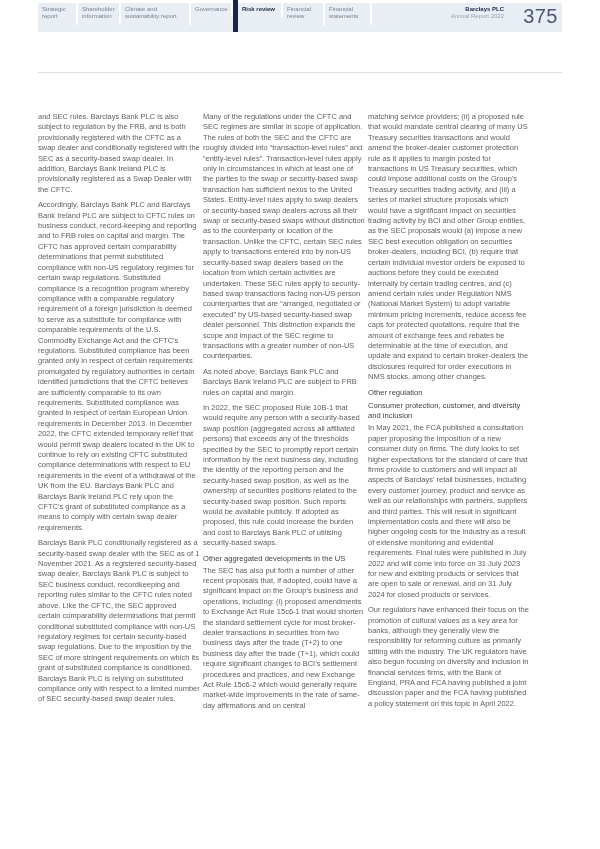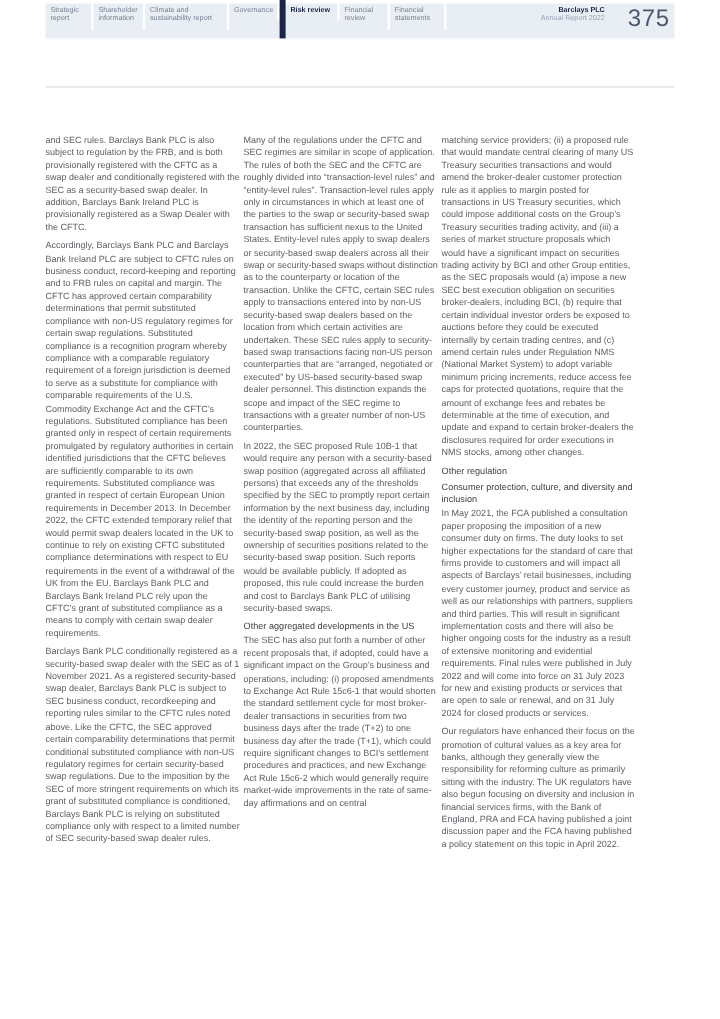--- a/index.html
+++ b/index.html
@@ -68,28 +68,29 @@
   <main class="columns">
 
     <section class="col">
       <p class="body">and SEC rules. Barclays Bank PLC is also subject to regulation by the FRB, and is both provisionally registered with the CFTC as a swap dealer and conditionally registered with the SEC as a security-based swap dealer. In addition, Barclays Bank Ireland PLC is provisionally registered as a Swap Dealer with the CFTC.</p>
       <p class="body">Accordingly, Barclays Bank PLC and Barclays Bank Ireland PLC are subject to CFTC rules on business conduct, record-keeping and reporting and to FRB rules on capital and margin. The CFTC has approved certain comparability determinations that permit substituted compliance with non-US regulatory regimes for certain swap regulations. Substituted compliance is a recognition program whereby compliance with a comparable regulatory requirement of a foreign jurisdiction is deemed to serve as a substitute for compliance with comparable requirements of the U.S. Commodity Exchange Act and the CFTC’s regulations. Substituted compliance has been granted only in respect of certain requirements promulgated by regulatory authorities in certain identified jurisdictions that the CFTC believes are sufficiently comparable to its own requirements. Substituted compliance was granted in respect of certain European Union requirements in December 2013. In December 2022, the CFTC extended temporary relief that would permit swap dealers located in the UK to continue to rely on existing CFTC substituted compliance determinations with respect to EU requirements in the event of a withdrawal of the UK from the EU. Barclays Bank PLC and Barclays Bank Ireland PLC rely upon the CFTC’s grant of substituted compliance as a means to comply with certain swap dealer requirements.</p>
       <p class="body">Barclays Bank PLC conditionally registered as a security-based swap dealer with the SEC as of 1 November 2021. As a registered security-based swap dealer, Barclays Bank PLC is subject to SEC business conduct, recordkeeping and reporting rules similar to the CFTC rules noted above. Like the CFTC, the SEC approved certain comparability determinations that permit conditional substituted compliance with non-US regulatory regimes for certain security-based swap regulations. Due to the imposition by the SEC of more stringent requirements on which its grant of substituted compliance is conditioned, Barclays Bank PLC is relying on substituted compliance only with respect to a limited number of SEC security-based swap dealer rules.</p>
     </section>
 
     <section class="col">
       <p class="body">Many of the regulations under the CFTC and SEC regimes are similar in scope of application. The rules of both the SEC and the CFTC are roughly divided into “transaction-level rules” and “entity-level rules”. Transaction-level rules apply only in circumstances in which at least one of the parties to the swap or security-based swap transaction has sufficient nexus to the United States. Entity-level rules apply to swap dealers or security-based swap dealers across all their swap or security-based swaps without distinction as to the counterparty or location of the transaction. Unlike the CFTC, certain SEC rules apply to transactions entered into by non-US security-based swap dealers based on the location from which certain activities are undertaken. These SEC rules apply to security-based swap transactions facing non-US person counterparties that are “arranged, negotiated or executed” by US-based security-based swap dealer personnel. This distinction expands the scope and impact of the SEC regime to transactions with a greater number of non-US counterparties.</p>
+      <p class="body">As noted above, Barclays Bank PLC and Barclays Bank Ireland PLC are subject to FRB rules on capital and margin.</p>
       <p class="body">In 2022, the SEC proposed Rule 10B-1 that would require any person with a security-based swap position (aggregated across all affiliated persons) that exceeds any of the thresholds specified by the SEC to promptly report certain information by the next business day, including the identity of the reporting person and the security-based swap position, as well as the ownership of securities positions related to the security-based swap position. Such reports would be available publicly. If adopted as proposed, this rule could increase the burden and cost to Barclays Bank PLC of utilising security-based swaps.</p>
       <h3 class="subhead">Other aggregated developments in the US</h3>
       <p class="body">The SEC has also put forth a number of other recent proposals that, if adopted, could have a significant impact on the Group’s business and operations, including: (i) proposed amendments to Exchange Act Rule 15c6-1 that would shorten the standard settlement cycle for most broker-dealer transactions in securities from two business days after the trade (T+2) to one business day after the trade (T+1), which could require significant changes to BCI’s settlement procedures and practices, and new Exchange Act Rule 15c6-2 which would generally require market-wide improvements in the rate of same-day affirmations and on central</p>
     </section>
 
     <section class="col">
       <p class="body">matching service providers; (ii) a proposed rule that would mandate central clearing of many US Treasury securities transactions and would amend the broker-dealer customer protection rule as it applies to margin posted for transactions in US Treasury securities, which could impose additional costs on the Group’s Treasury securities trading activity, and (iii) a series of market structure proposals which would have a significant impact on securities trading activity by BCI and other Group entities, as the SEC proposals would (a) impose a new SEC best execution obligation on securities broker-dealers, including BCI, (b) require that certain individual investor orders be exposed to auctions before they could be executed internally by certain trading centres, and (c) amend certain rules under Regulation NMS (National Market System) to adopt variable minimum pricing increments, reduce access fee caps for protected quotations, require that the amount of exchange fees and rebates be determinable at the time of execution, and update and expand to certain broker-dealers the disclosures required for order executions in NMS stocks, among other changes.</p>
       <h3 class="subhead">Other regulation</h3>
-      <h3 class="subhead">Consumer protection, culture, and diversity and inclusion</h3>
+      <h3 class="subhead">Consumer protection, customer, and diversity and inclusion</h3>
       <p class="body">In May 2021, the FCA published a consultation paper proposing the imposition of a new consumer duty on firms. The duty looks to set higher expectations for the standard of care that firms provide to customers and will impact all aspects of Barclays’ retail businesses, including every customer journey, product and service as well as our relationships with partners, suppliers and third parties. This will result in significant implementation costs and there will also be higher ongoing costs for the industry as a result of extensive monitoring and evidential requirements. Final rules were published in July 2022 and will come into force on 31 July 2023 for new and existing products or services that are open to sale or renewal, and on 31 July 2024 for closed products or services.</p>
       <p class="body">Our regulators have enhanced their focus on the promotion of cultural values as a key area for banks, although they generally view the responsibility for reforming culture as primarily sitting with the industry. The UK regulators have also begun focusing on diversity and inclusion in financial services firms, with the Bank of England, PRA and FCA having published a joint discussion paper and the FCA having published a policy statement on this topic in April 2022.</p>
     </section>
 
   </main>
 
 </div>
 
 </body></html>

